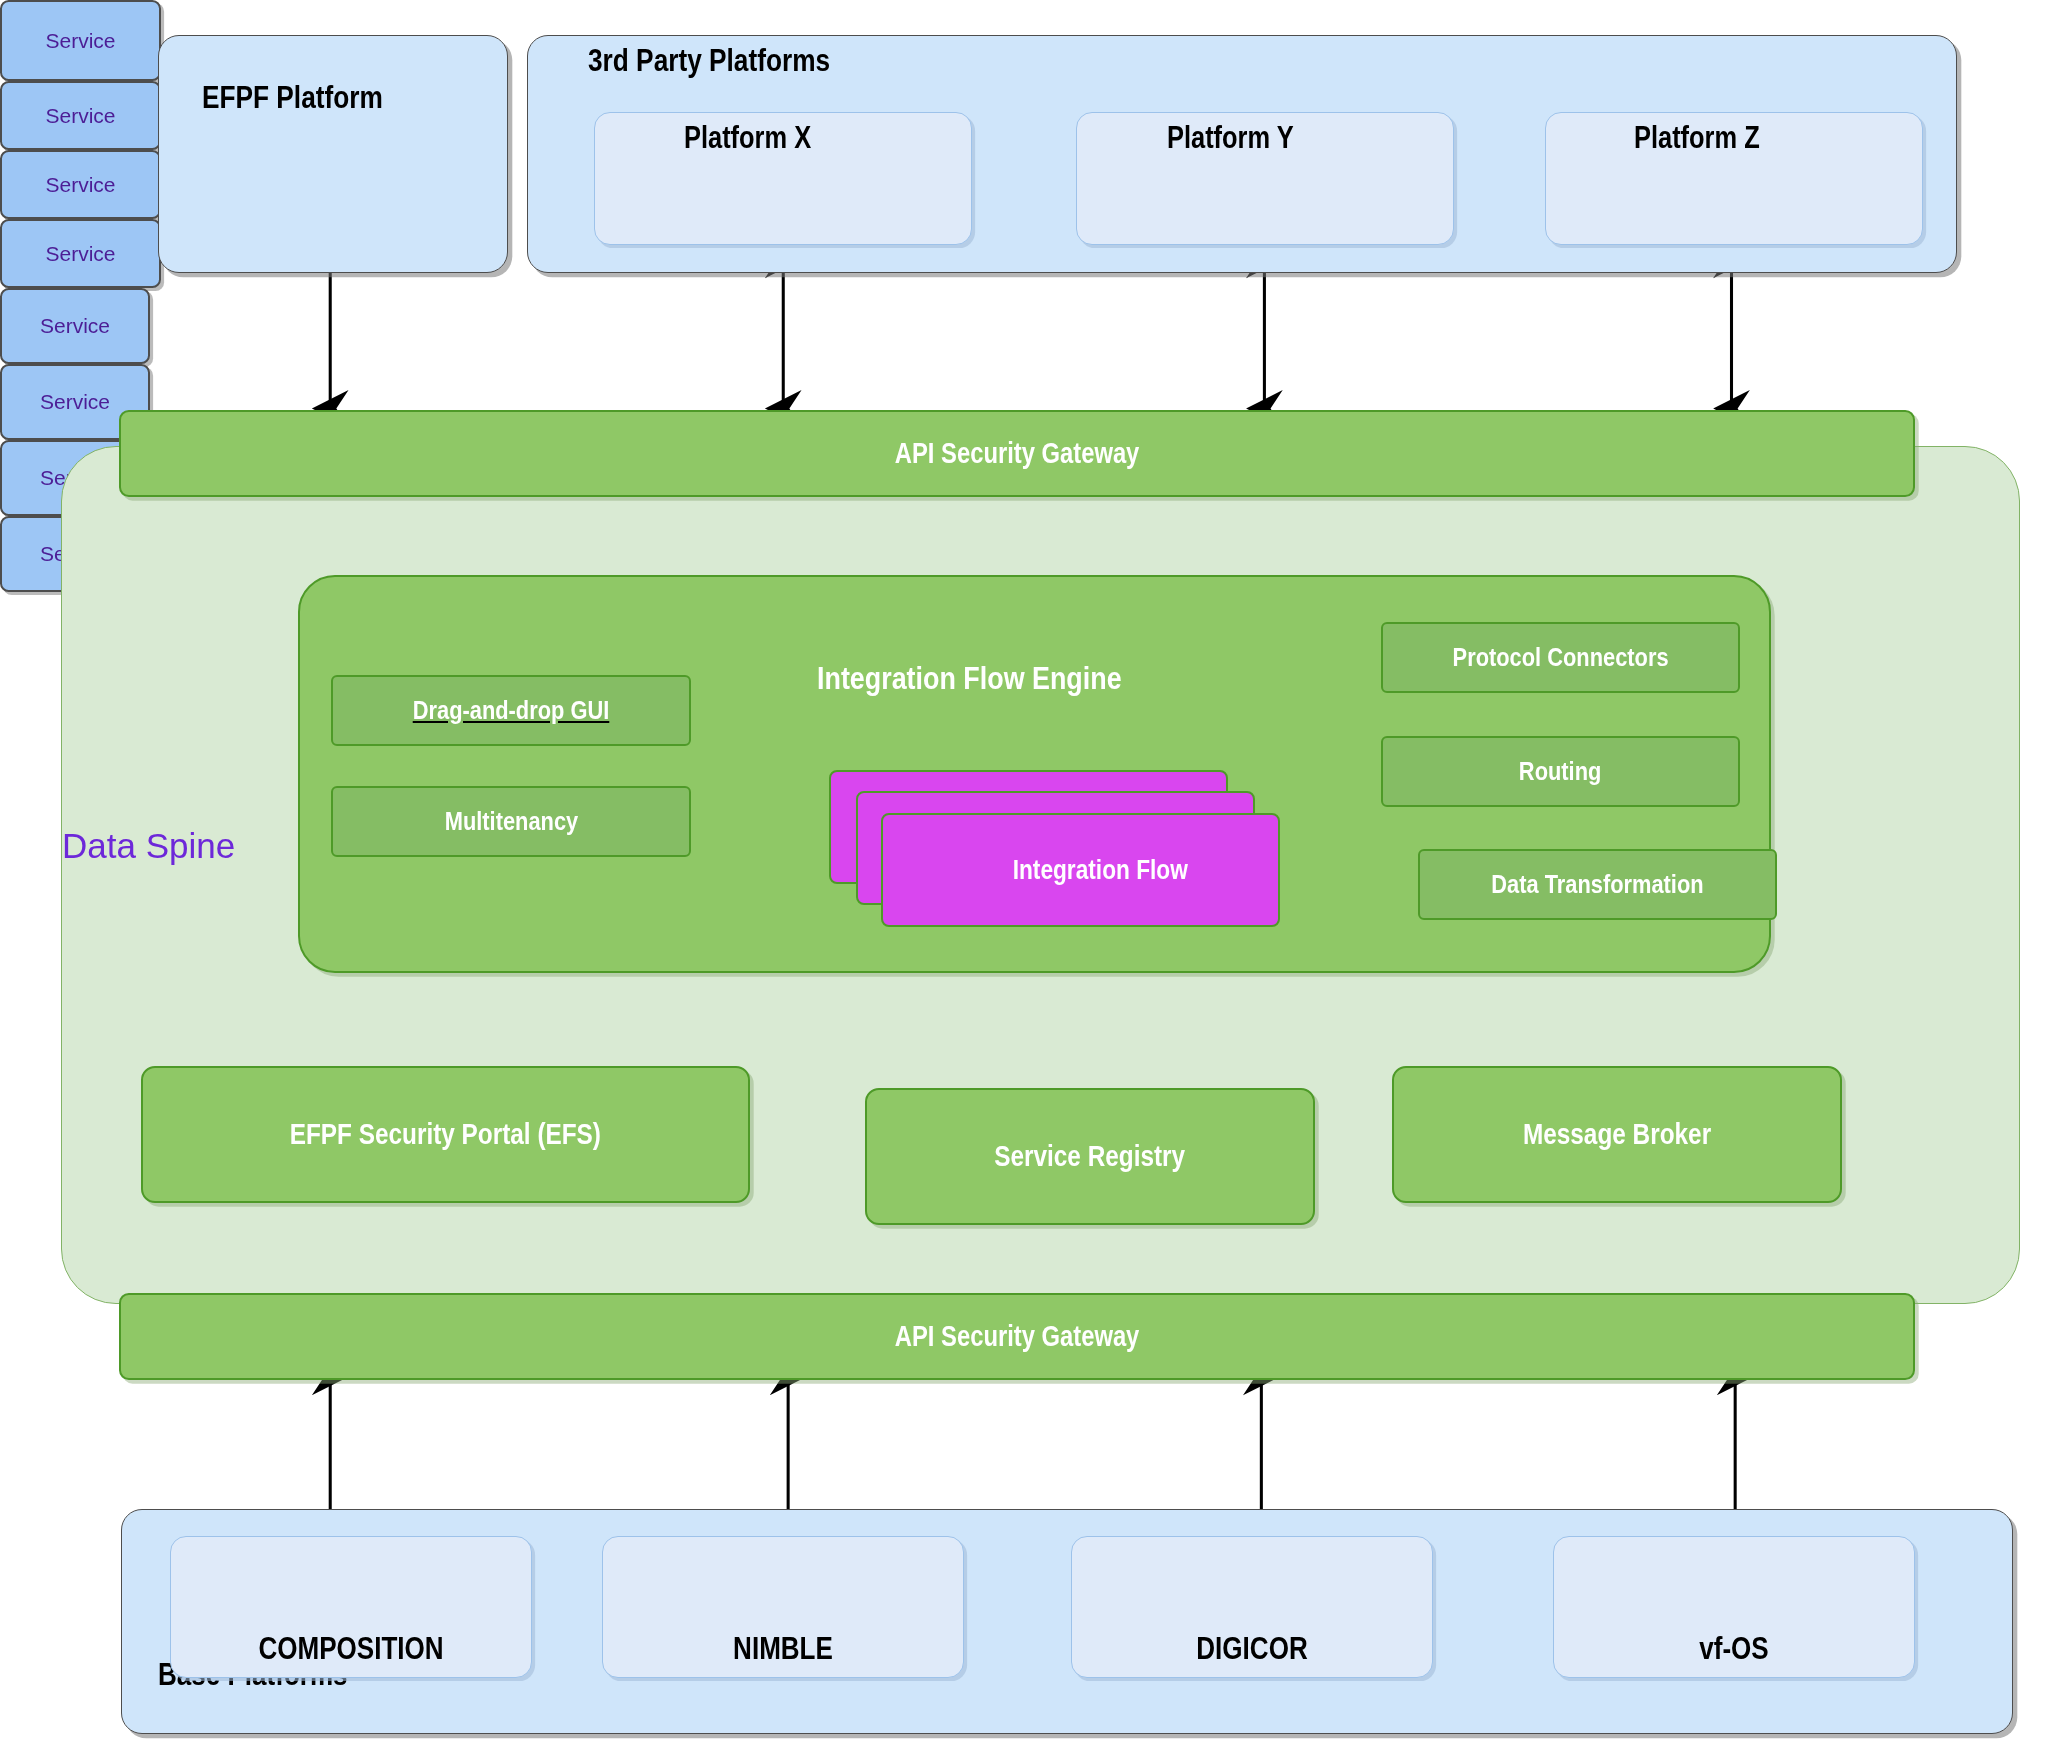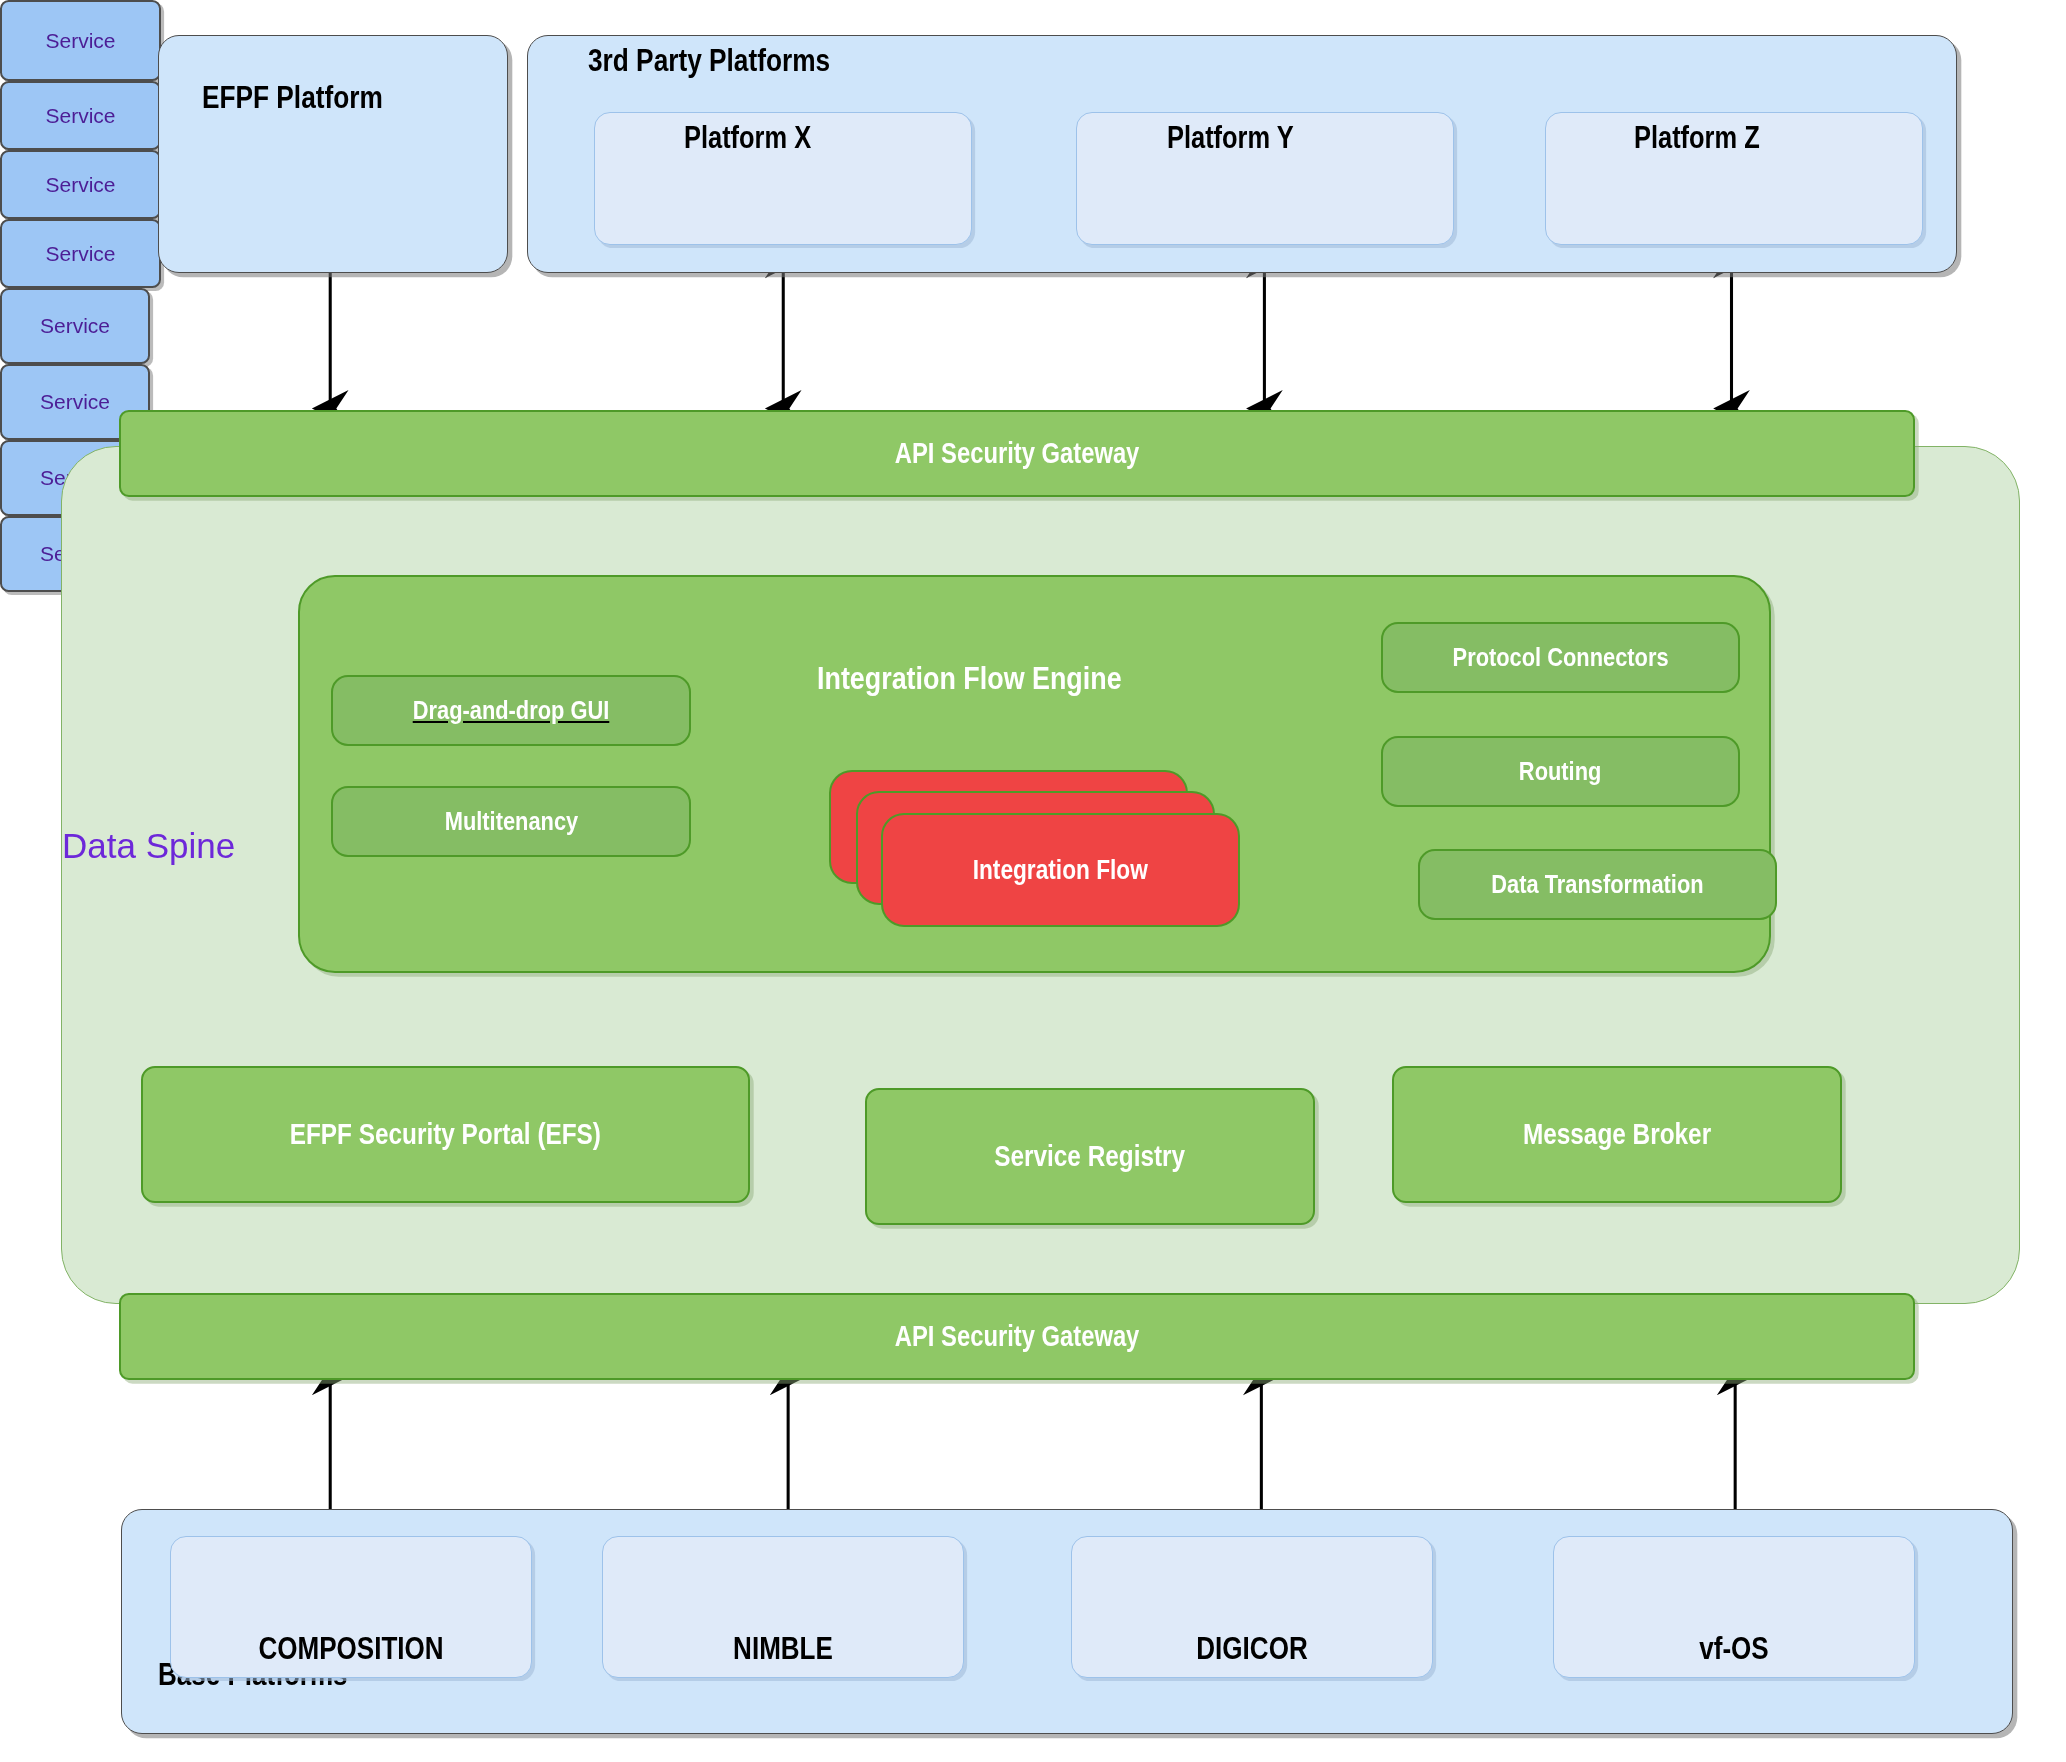--- a/index.html
+++ b/index.html
@@ -117,41 +117,42 @@
     font-size: 32px;
     white-space: nowrap;
     transform: scaleX(0.84);
     transform-origin: left center;
   }
   
   .cap-chip {
     position: absolute;
     background: #85bd64;
     border: 2.4px solid #4e9a28;
-    border-radius: 17px;
+    border-radius: 6px;
     display: flex;
     align-items: center;
     justify-content: center;
   }
   .cap-chip span {
     color: #ffffff;
     font-weight: bold;
     font-size: 26px;
     white-space: nowrap;
     transform: scaleX(0.84);
   }
   
   .flow-card {
     position: absolute;
-    background: #ef4444;
-    border: 2.4px solid #4e9a28;
-    border-radius: 23px;
-    display: flex;
-    align-items: center;
-    justify-content: center;
+    background: #d946ef;
+    border: 2.4px solid #4e9a28;
+    border-radius: 8px;
+    display: flex;
+    align-items: center;
+    justify-content: center;
+    padding-left: 40px;
   }
   .flow-card span {
     color: #ffffff;
     font-weight: bold;
     font-size: 27px;
     white-space: nowrap;
     transform: scaleX(0.84);
   }
   
   .spine-service {

